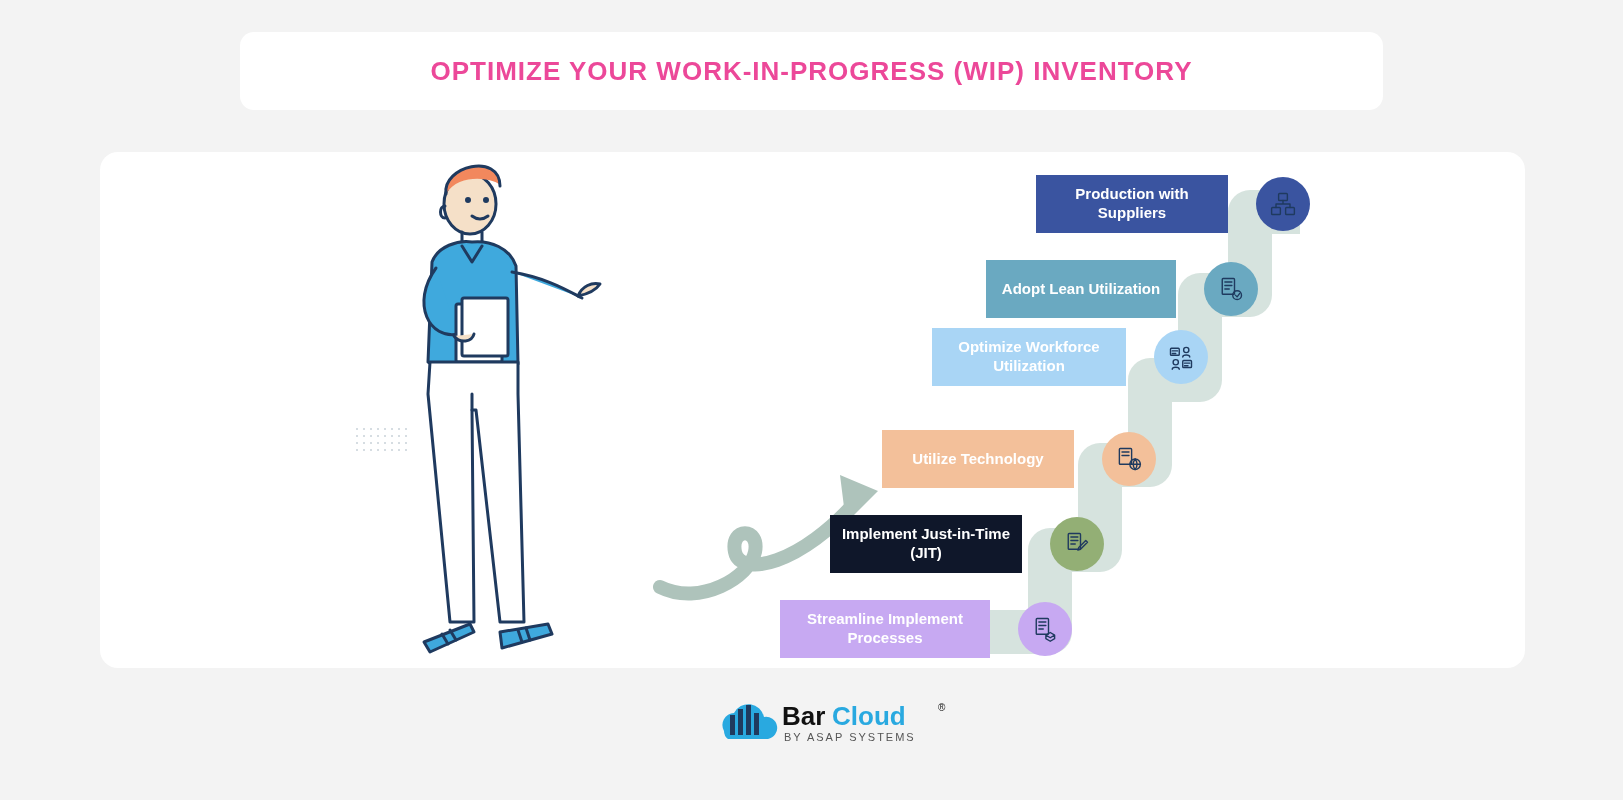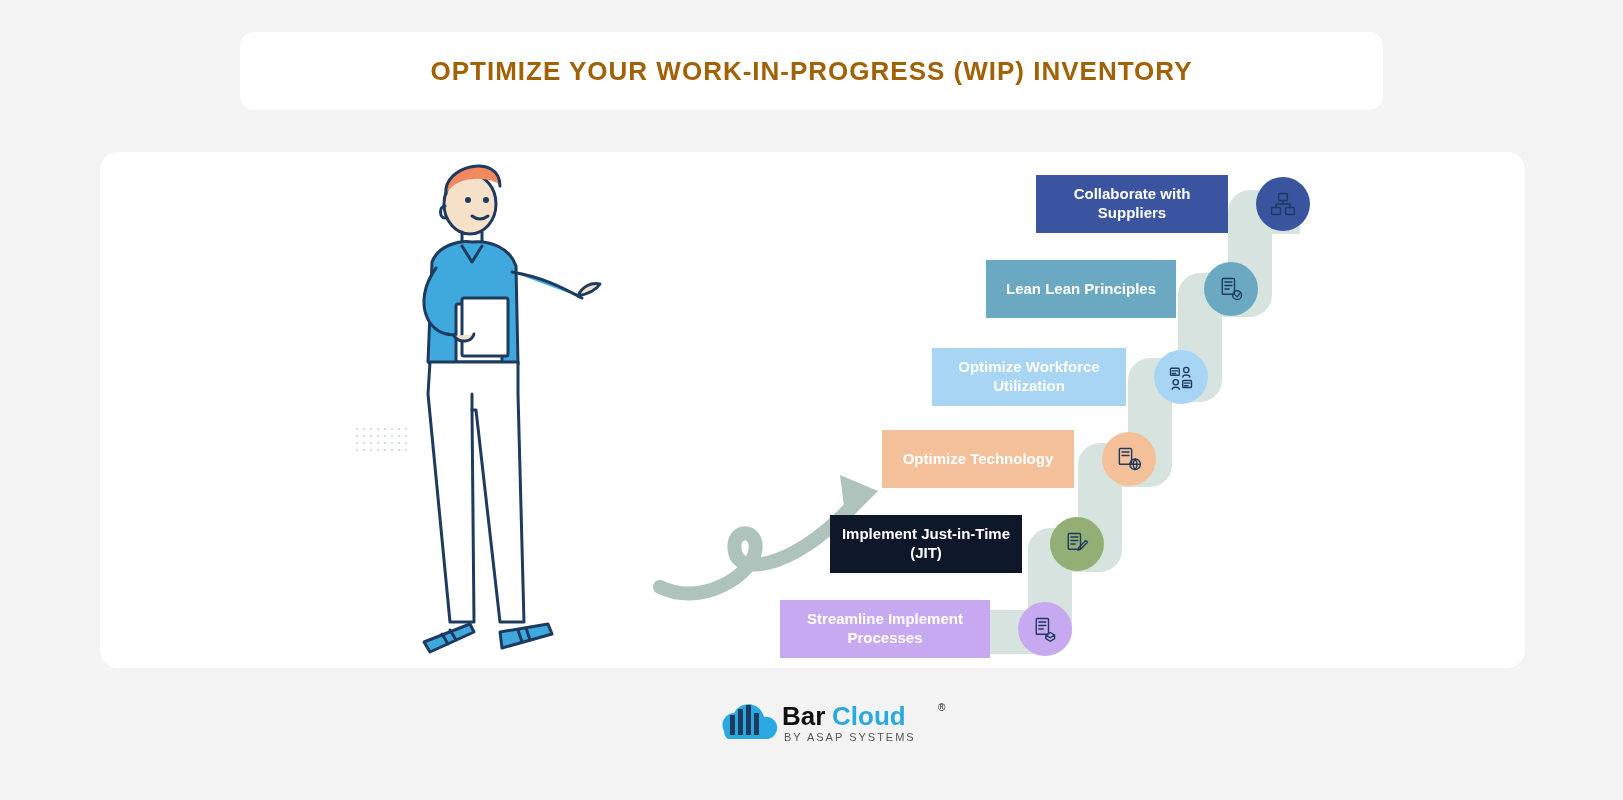--- a/index.html
+++ b/index.html
@@ -1,17 +1,17 @@
 <!DOCTYPE html>
 <html><head>
 <meta charset="utf-8">
 <style>
   html,body{margin:0;padding:0;width:1623px;height:800px;background:#f3f3f3;font-family:Arial,Helvetica,sans-serif;overflow:hidden}
   .title-box{position:absolute;left:240px;top:32px;width:1143px;height:78px;background:#fff;border-radius:14px;display:flex;align-items:center;justify-content:center}
-  .title-text{font-weight:900;font-size:26px;letter-spacing:1px;color:#a16207}
+  .title-text{font-weight:900;font-size:26px;letter-spacing:1px;color:#ec4899}
   .main-card{position:absolute;left:100px;top:152px;width:1425px;height:516px;background:#fff;border-radius:18px}
   .logo{position:absolute;left:716px;top:695px;width:260px;height:60px}
   .logo svg{display:block}
   
   .connector{position:absolute;pointer-events:none}
   
   .step{position:absolute;display:flex;align-items:center}
   .step-label{color:#fff;font-weight:700;text-align:center;display:flex;align-items:center;justify-content:center;font-size:15px;line-height:1.25;padding:6px 10px}
   .step-circle{width:54px;height:54px;border-radius:50%;margin-left:28px;display:flex;align-items:center;justify-content:center}
   .step-circle svg{width:28px;height:28px;display:block}
@@ -138,61 +138,61 @@
     <div class="step-circle" style="background:#93af75">
       <svg viewBox="0 0 32 32" fill="none" stroke="#1f3a5f" stroke-width="1.6" stroke-linejoin="round" stroke-linecap="round">
         <rect x="6" y="4" width="14" height="18" rx="1"></rect>
           <path d="M9 8h8M9 12h8M9 16h5"></path>
         <path d="M28 14 l-8 8 l-3 1 l1 -3 l8 -8 z"></path>
       </svg>
     </div>
   </div>
 
   <div class="step" style="left:782px;top:278px">
-    <div class="step-label" style="background:#f3c09a;width:172px;height:46px">Optimize Technology</div>
+    <div class="step-label" style="background:#f3c09a;width:172px;height:46px">Utilize Technology</div>
     <div class="step-circle" style="background:#f3c09a">
       <svg viewBox="0 0 32 32" fill="none" stroke="#1f3a5f" stroke-width="1.6" stroke-linejoin="round" stroke-linecap="round">
         <rect x="5" y="4" width="14" height="18" rx="1"></rect>
           <path d="M8 8h8M8 12h8"></path>
         <circle cx="23" cy="22" r="6"></circle>
           <path d="M17 22h12M23 16c3 4 3 8 0 12M23 16c-3 4 -3 8 0 12"></path>
       </svg>
     </div>
   </div>
 
-  <div class="step" style="left:832px;top:196px">
+  <div class="step" style="left:832px;top:176px">
     <div class="step-label" style="background:#a9d5f5;width:174px;height:46px">Optimize Workforce Utilization</div>
     <div class="step-circle" style="background:#a9d5f5">
       <svg viewBox="0 0 32 32" fill="none" stroke="#1f3a5f" stroke-width="1.6" stroke-linejoin="round" stroke-linecap="round">
         <rect x="4" y="6" width="10" height="8" rx="1"></rect>
           <path d="M6 9h6M6 12h4"></path>
         <circle cx="22" cy="8" r="3"></circle>
           <path d="M18 16c0-3 8-3 8 0"></path>
         <circle cx="10" cy="22" r="3"></circle>
           <path d="M6 30c0-3 8-3 8 0"></path>
         <rect x="18" y="20" width="10" height="8" rx="1"></rect>
           <path d="M20 23h6M20 26h4"></path>
       </svg>
     </div>
   </div>
 
   <div class="step" style="left:886px;top:108px">
-    <div class="step-label" style="background:#6aa9c1;width:170px;height:46px">Lean Lean Principles</div>
+    <div class="step-label" style="background:#6aa9c1;width:170px;height:46px">Adopt Lean Utilization</div>
     <div class="step-circle" style="background:#6aa9c1">
       <svg viewBox="0 0 32 32" fill="none" stroke="#1f3a5f" stroke-width="1.6" stroke-linejoin="round" stroke-linecap="round">
         <rect x="6" y="4" width="14" height="18" rx="1"></rect>
           <path d="M9 8h8M9 12h8M9 16h5"></path>
         <circle cx="23" cy="23" r="5"></circle>
           <path d="M21 23l2 2 3-4"></path>
       </svg>
     </div>
   </div>
 
   <div class="step" style="left:936px;top:23px">
-    <div class="step-label" style="background:#3a54a0;width:172px;height:46px">Collaborate with Suppliers</div>
+    <div class="step-label" style="background:#3a54a0;width:172px;height:46px">Production with Suppliers</div>
     <div class="step-circle" style="background:#3a54a0">
       <svg viewBox="0 0 32 32" fill="none" stroke="#1f3a5f" stroke-width="1.6" stroke-linejoin="round" stroke-linecap="round">
         <rect x="11" y="4" width="10" height="8" rx="1"></rect>
         <rect x="3" y="20" width="10" height="8" rx="1"></rect>
         <rect x="19" y="20" width="10" height="8" rx="1"></rect>
         <path d="M16 12 v4 M16 16 h-8 v4 M16 16 h8 v4"></path>
       </svg>
     </div>
   </div>
 

